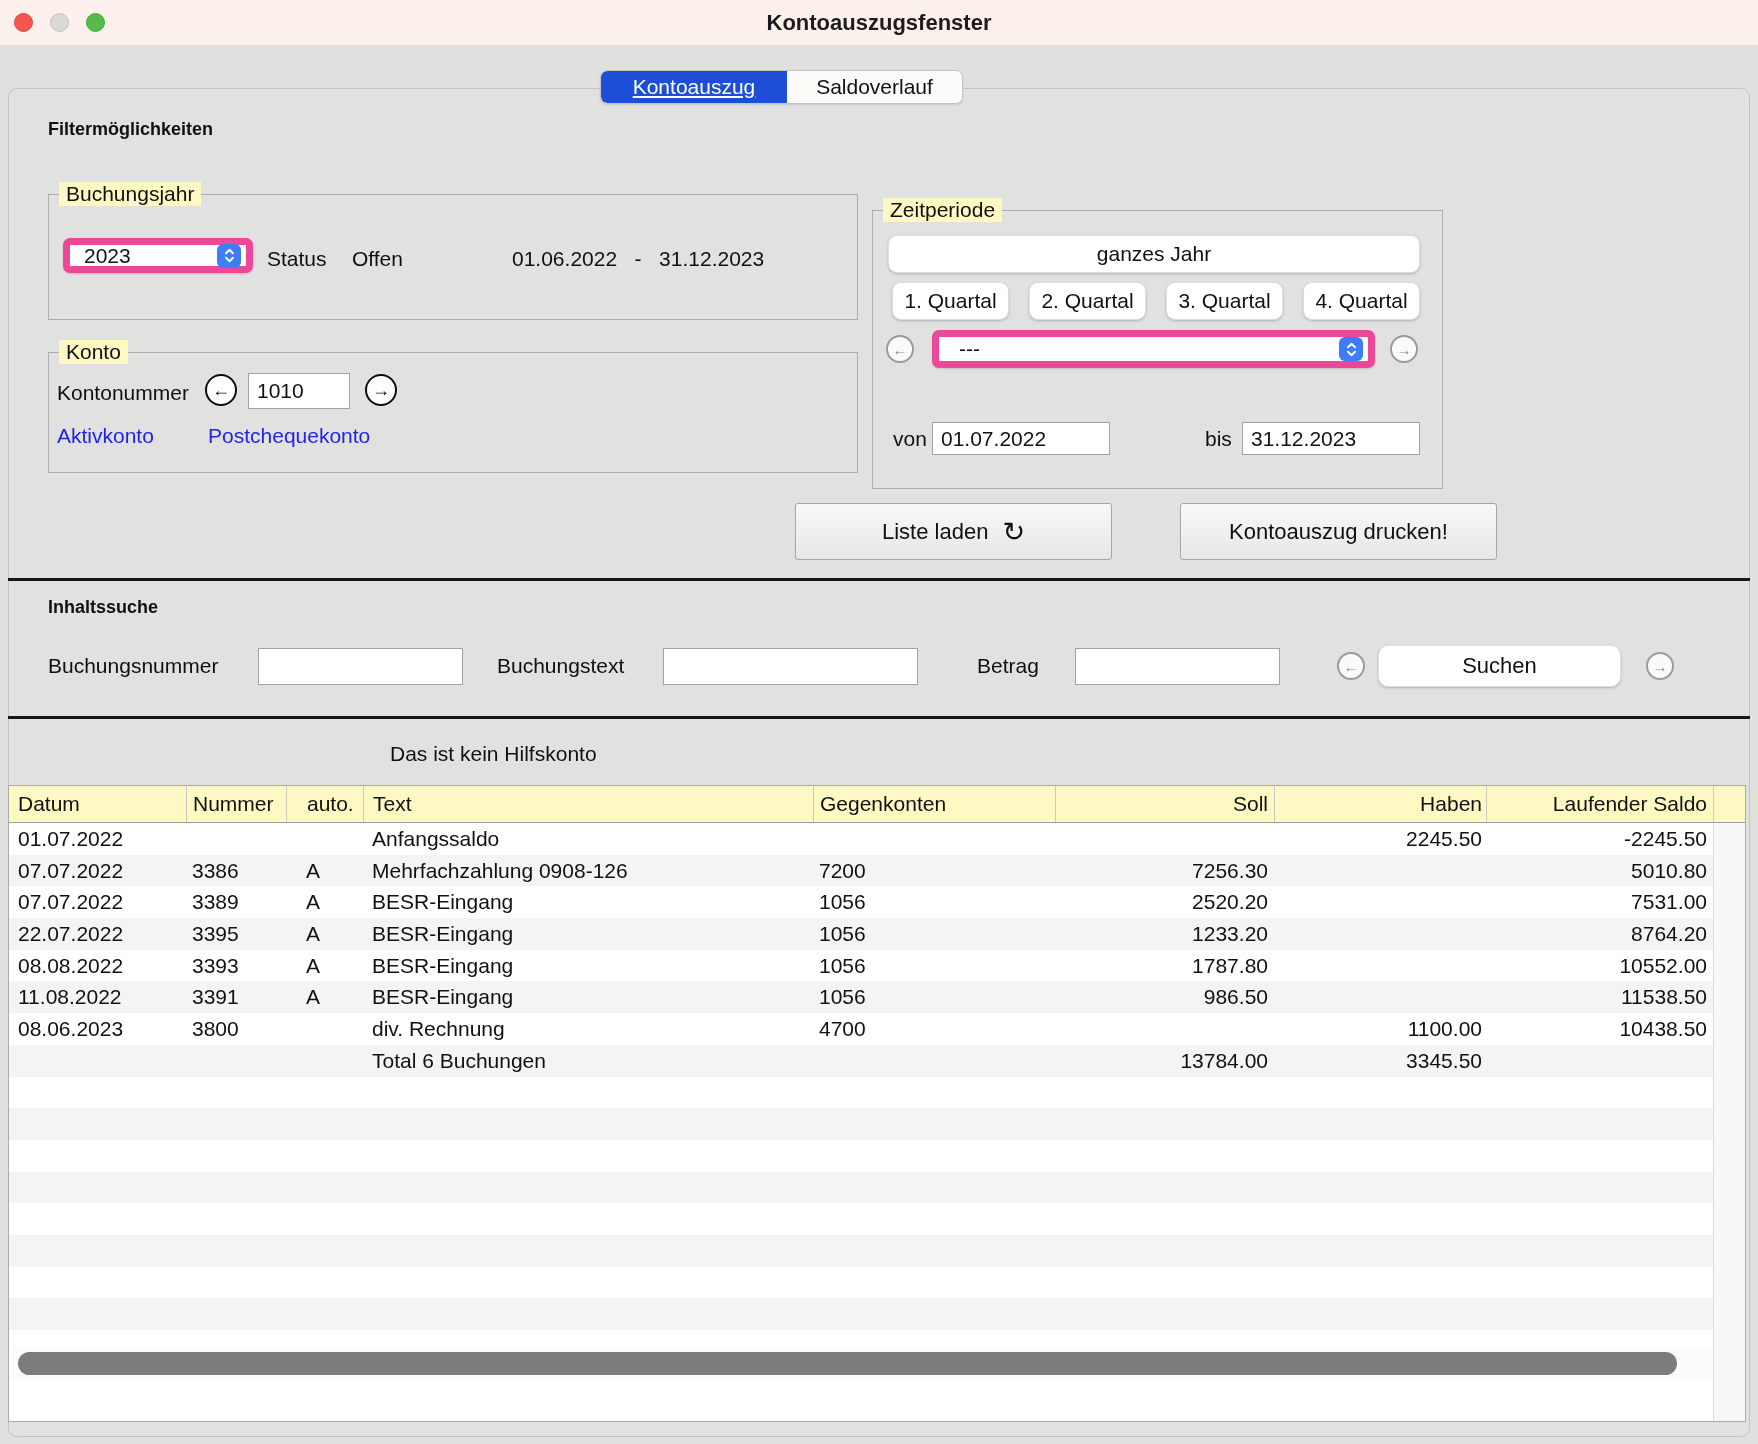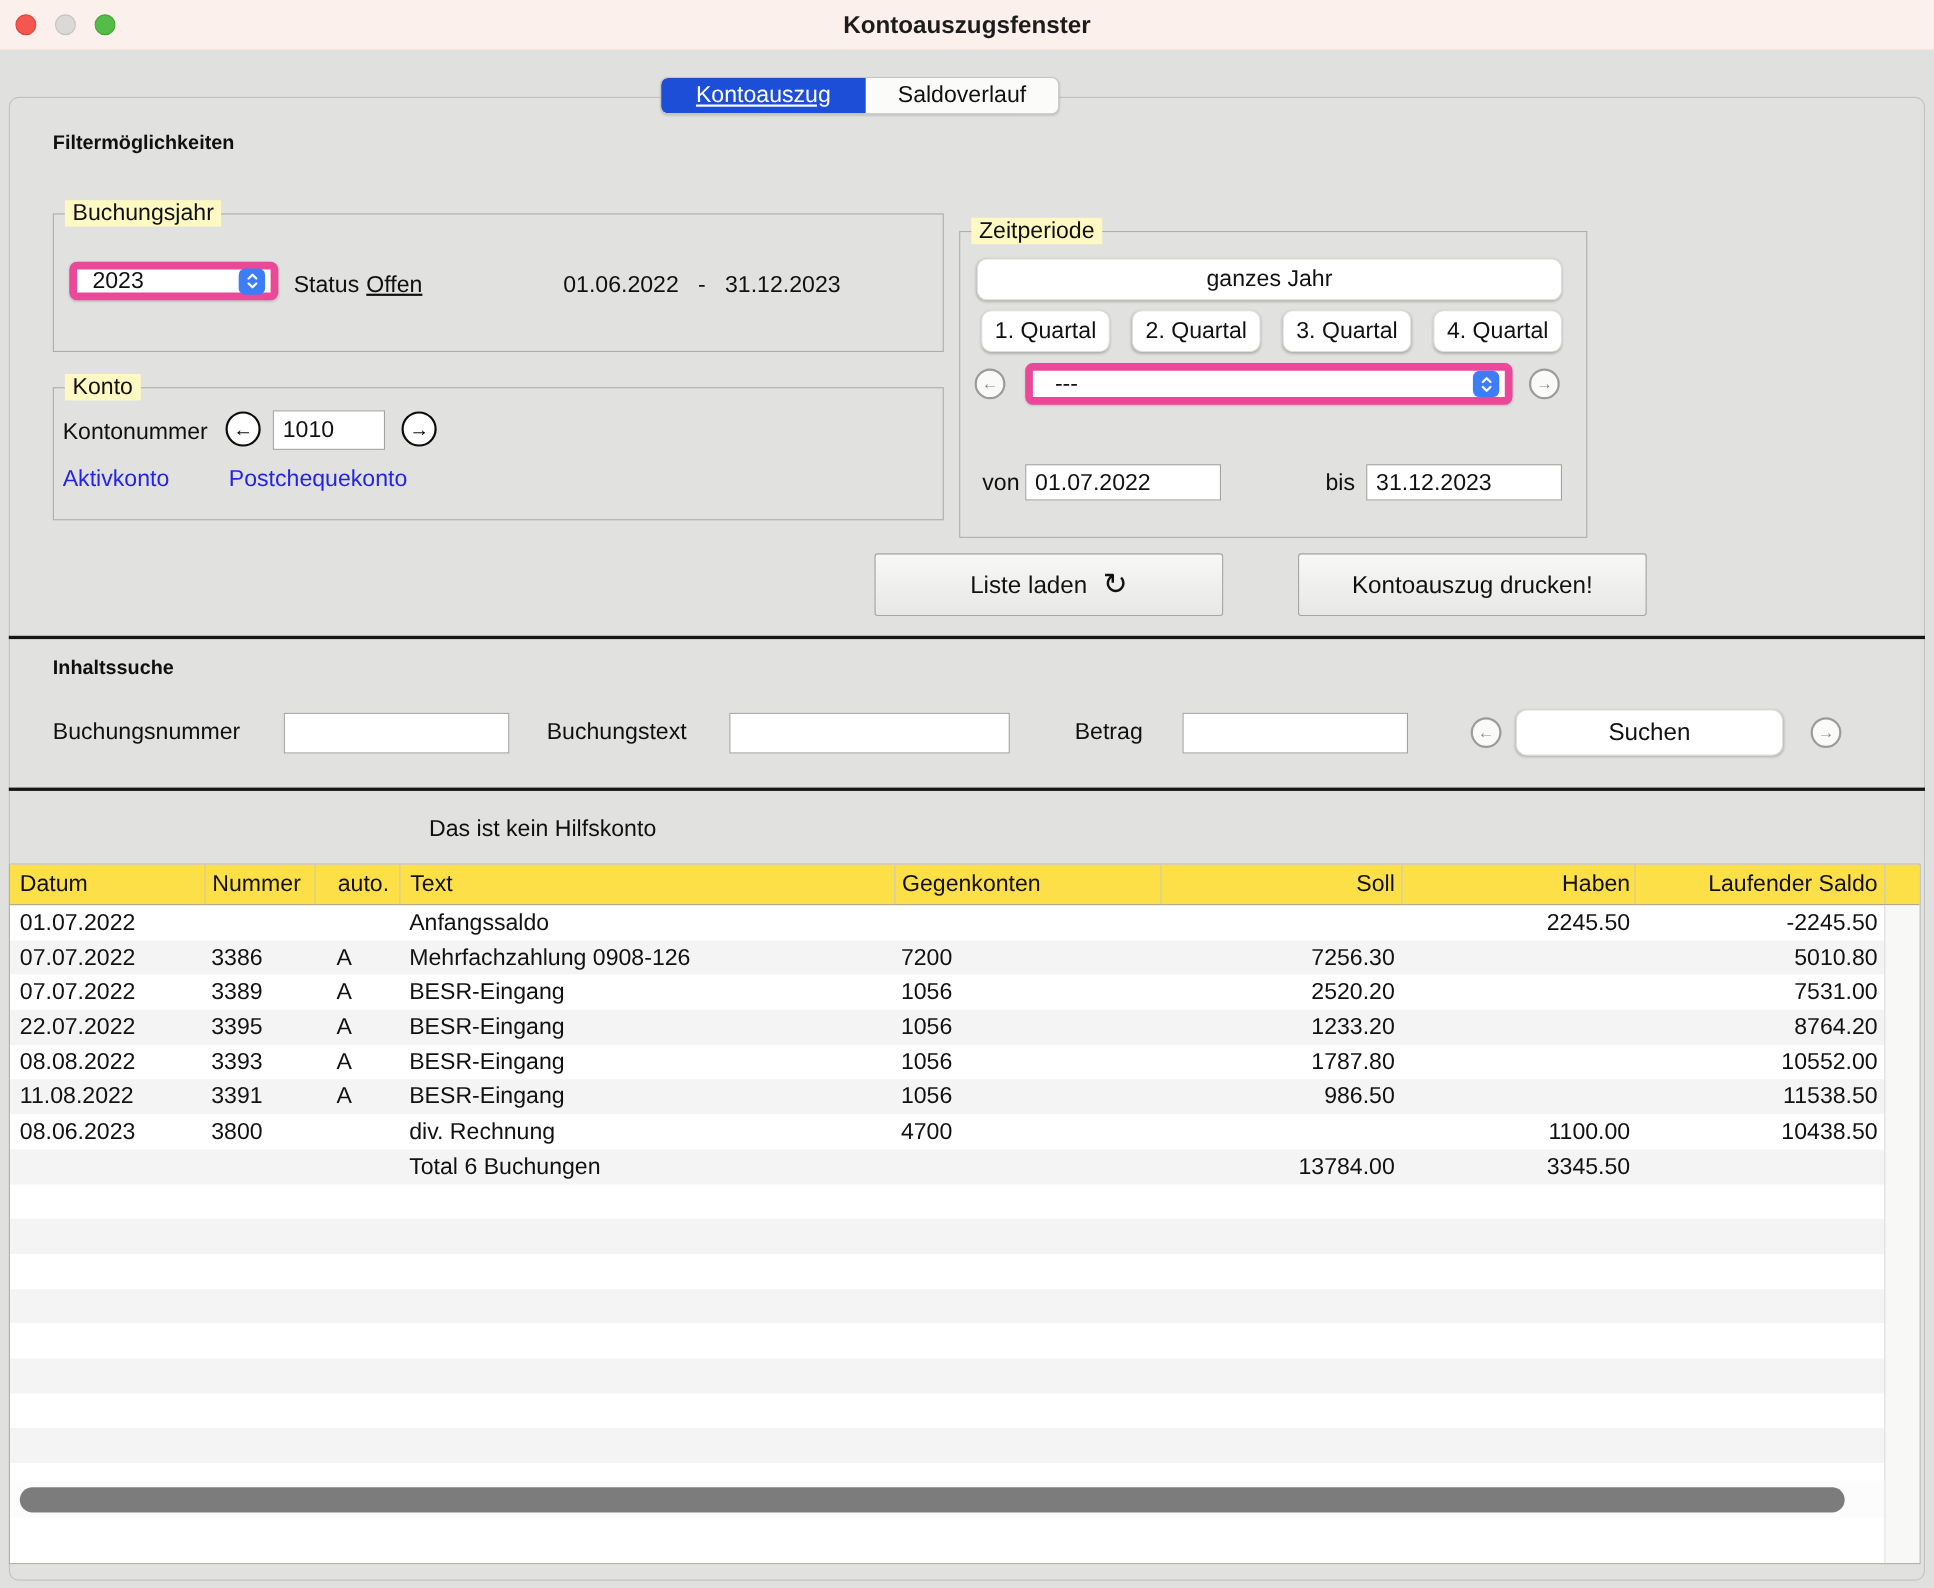--- a/index.html
+++ b/index.html
@@ -53,21 +53,21 @@
               display:flex; align-items:center; justify-content:center; }
   .graybtn { position:absolute; background:linear-gradient(#F8F8F7,#E7E7E5); border:1px solid #A6A6A4; border-radius:3px;
              font-size:22px; color:#111; display:flex; align-items:center; justify-content:center; gap:14px; }
   .circle { position:absolute; border-radius:50%; display:flex; align-items:center; justify-content:center; }
   .circle.dark { width:32px; height:32px; border:2.5px solid #0c0c0c; background:#fff; color:#0c0c0c; font-size:18px; font-weight:600; }
   .circle.gray { width:28px; height:28px; border:2px solid #9B9B99; background:#FAFAF9; color:#8A8A88; font-size:15px; font-weight:600; }
   .link { position:absolute; font-size:21px; color:#2424E8; }
 
   
   .sel-year { left:14px; top:43px; width:190px; height:35px; }
-  .status-l { left:267px; top:247px; } .status-v { left:333px; top:247px;text-decoration:underline; } .range-v { left:512px; top:247px; }
+  .status-l { left:267px; top:247px; } .status-v { left:352px; top:247px; } .range-v { left:512px; top:247px; }
 
   
   .konto-lbl { left:57px; top:381px; }
   .cir-kminus { left:205px; top:374px; } .cir-kplus { left:365px; top:374px; }
   .inp-konto { left:248px; top:373px; width:102px; height:36px; }
   .link-aktiv { left:57px; top:424px; } .link-post { left:208px; top:424px; }
 
   
   .btn-jahr { left:888px; top:235px; width:532px; height:38px; }
   .qrow { left:892px; top:282px; width:528px; height:38px; display:flex; gap:20px; }
@@ -92,21 +92,21 @@
   .inp-btxt { left:663px; top:648px; width:255px; height:37px; }
   .inp-betrag { left:1075px; top:648px; width:205px; height:37px; }
   .cir-sprev { left:1337px; top:652px; } .cir-snext { left:1646px; top:652px; }
   .btn-suchen { left:1378px; top:645px; width:243px; height:42px; border-radius:10px; font-size:22px; }
 
   .hilfs-l { left:48px; top:742px; font-weight:bold;margin-top:48px; }
   .hilfs-v { left:390px; top:742px; }
 
   
   .table { left:8px; top:785px; width:1738px; height:637px; background:#fff; border:1px solid #ABABAB; overflow:hidden; }
-  .thead { position:absolute; left:0; top:0; width:1736px; height:37px; background:#fde047;
+  .thead { position:absolute; left:0; top:0; width:1736px; height:37px; background:#fef9c3;
            border-bottom:1px solid #9D9D9B; display:flex; font-size:21px; }
   .thead .tcell { height:100%; line-height:36px; border-left:1px solid #C9C9C7; }
   .thead .tcell:first-child { border-left:none; }
   .tbody { position:absolute; left:0; top:37px; width:1704px; height:598px; overflow:hidden; }
   .trow { display:flex; height:31.7px; background:#fff; }
   .trow.alt { background:#F3F4F3; }
   .tcell { overflow:hidden; white-space:nowrap; font-size:21px; line-height:31.7px; }
   .col0 { width:177px; padding-left:9px; }
   .col1 { width:100px; padding-left:6px; }
   .col2 { width:77px;  padding-left:20px; }

